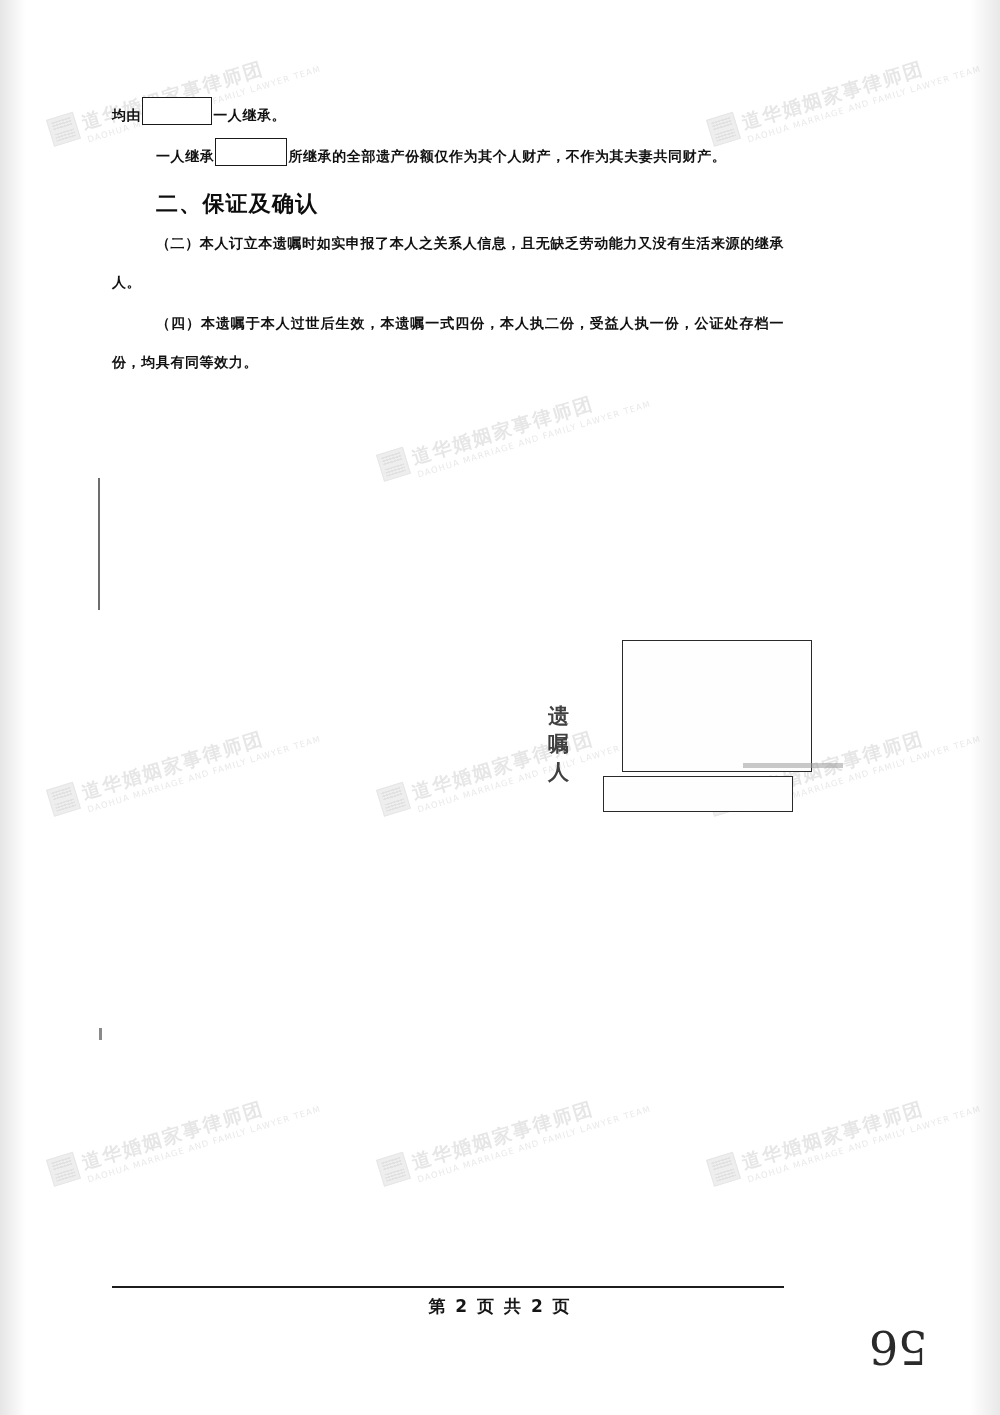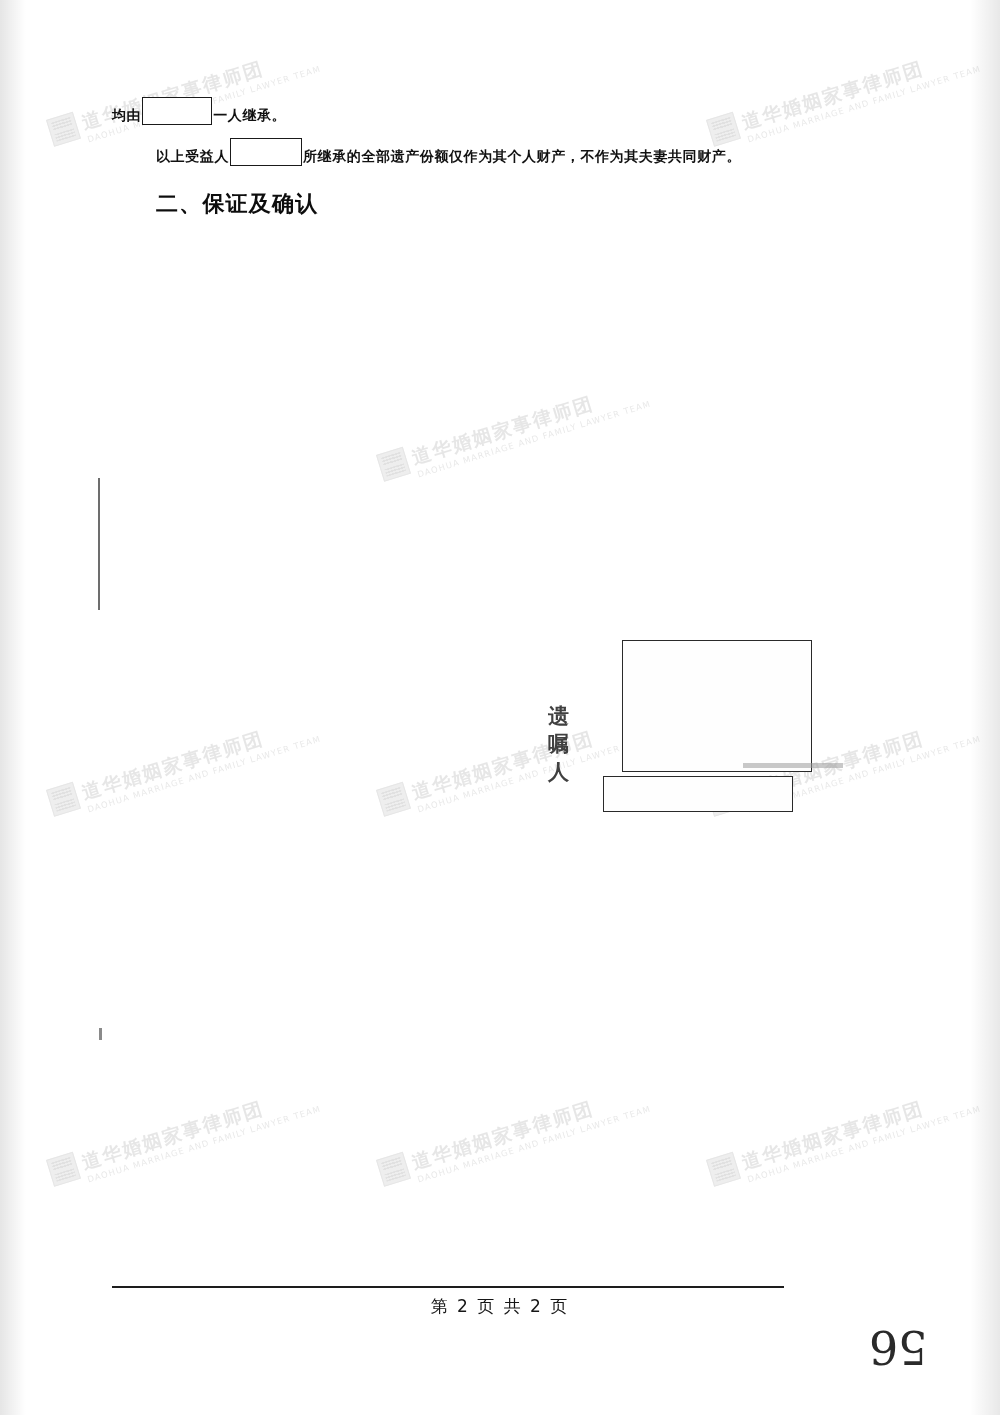--- a/index.html
+++ b/index.html
@@ -149,21 +149,21 @@
     background: #1d1d1d;
     z-index: 20;
   }
   .footer-text {
     position: absolute;
     left: 0;
     top: 1295px;
     width: 1000px;
     text-align: center;
     font-size: 17px;
-    font-weight: 400;
+    font-weight: 700;
     color: #161616;
     letter-spacing: 2px;
     z-index: 20;
   }
   .page-scribble {
     position: absolute;
     right: 72px;
     top: 1320px;
     font-size: 46px;
     color: #2a2a2a;
@@ -269,27 +269,29 @@
     <span class="wm-en">DAOHUA MARRIAGE AND FAMILY LAWYER TEAM</span>
   </div>
 
   <div class="margin-mark"></div>
   <div class="margin-speck"></div>
 
   <div class="doc-body">
 
     <p class="para"><span>均由</span><span class="blank-box"></span><span>一人继承。</span></p>
 
-    <p class="para indent"><span>以上受益人</span><span class="blank-box wide"></span><span>所继承的全部遗产份额仅作为其个人财产，不作为其夫妻共同财产。</span></p>
+    <p class="para indent"><span>一人继承</span><span class="blank-box wide"></span><span>所继承的全部遗产份额仅作为其个人财产，不作为其夫妻共同财产。</span></p>
 
     <p class="heading">二、保证及确认</p>
 
 
-
-
+    <p class="para indent">（二）本人订立本遗嘱时如实申报了本人之关系人信息，且无缺乏劳动能力又没有生活来源的继承人。</p>
+
+
+    <p class="para indent">（四）本遗嘱于本人过世后生效，本遗嘱一式四份，本人执二份，受益人执一份，公证处存档一份，均具有同等效力。</p>
   </div>
 
   <div class="sign-area">
     <span class="sign-label">遗嘱人</span>
     <div class="sign-box">
       <div class="sign-box-inner"></div>
     </div>
     <div class="date-box"></div>
   </div>
 

